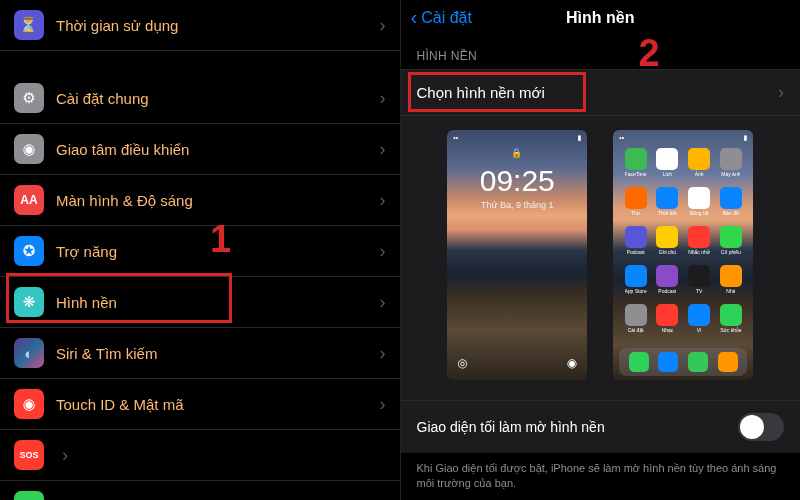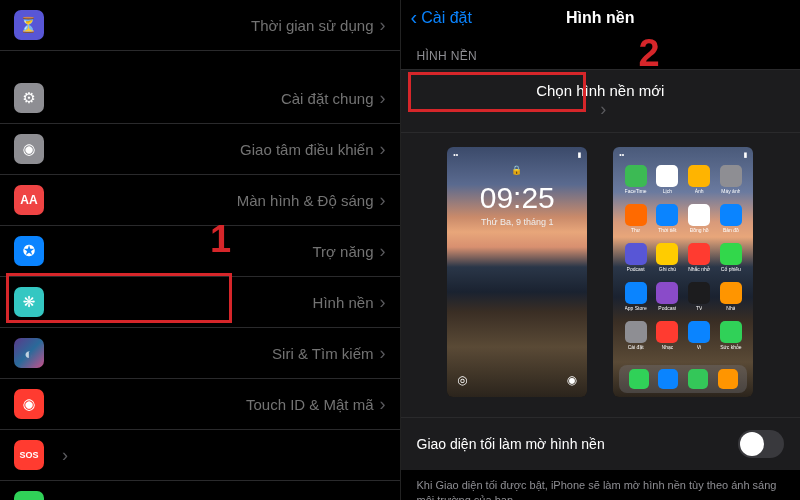--- a/index.html
+++ b/index.html
@@ -20,21 +20,21 @@
     border-bottom: 1px solid #2a2a2c;
     font-size: 15px;
     position: relative;
   }
   .list-row .icon {
     width: 30px; height: 30px; border-radius: 7px;
     margin-right: 12px; flex-shrink: 0;
     display: flex; align-items: center; justify-content: center;
     font-size: 15px; color: #fff;
   }
-  .list-row .label { flex: 1; color: #737373; text-align: right; }
+  .list-row .label { flex: 1; color: #fdba74; }
   .chevron { color: #5a5a5e; font-size: 18px; margin-left: 6px; }
   .section-gap { height: 22px; background: #000; }
   .highlight-box {
     position: absolute;
     border: 3px solid #d6262a;
     pointer-events: none;
   }
   .annotation {
     position: absolute;
     color: #d6262a;
@@ -58,21 +58,20 @@
     font-size: 12px; color: #8e8e93; text-transform: uppercase;
     padding: 10px 16px 6px; letter-spacing: 0.3px;
   }
   .action-row {
     display: flex; align-items: center;
     padding: 12px 16px;
     font-size: 15px;
     border-top: 1px solid #2a2a2c;
     border-bottom: 1px solid #2a2a2c;
     background: #1c1c1e;
-    flex-direction: column;
   }
   .action-row .label { flex: 1; }
 
   .previews {
     display: flex; gap: 26px;
     padding: 14px 32px 20px;
     justify-content: center;
     background: #1c1c1e;
   }
   .preview {

